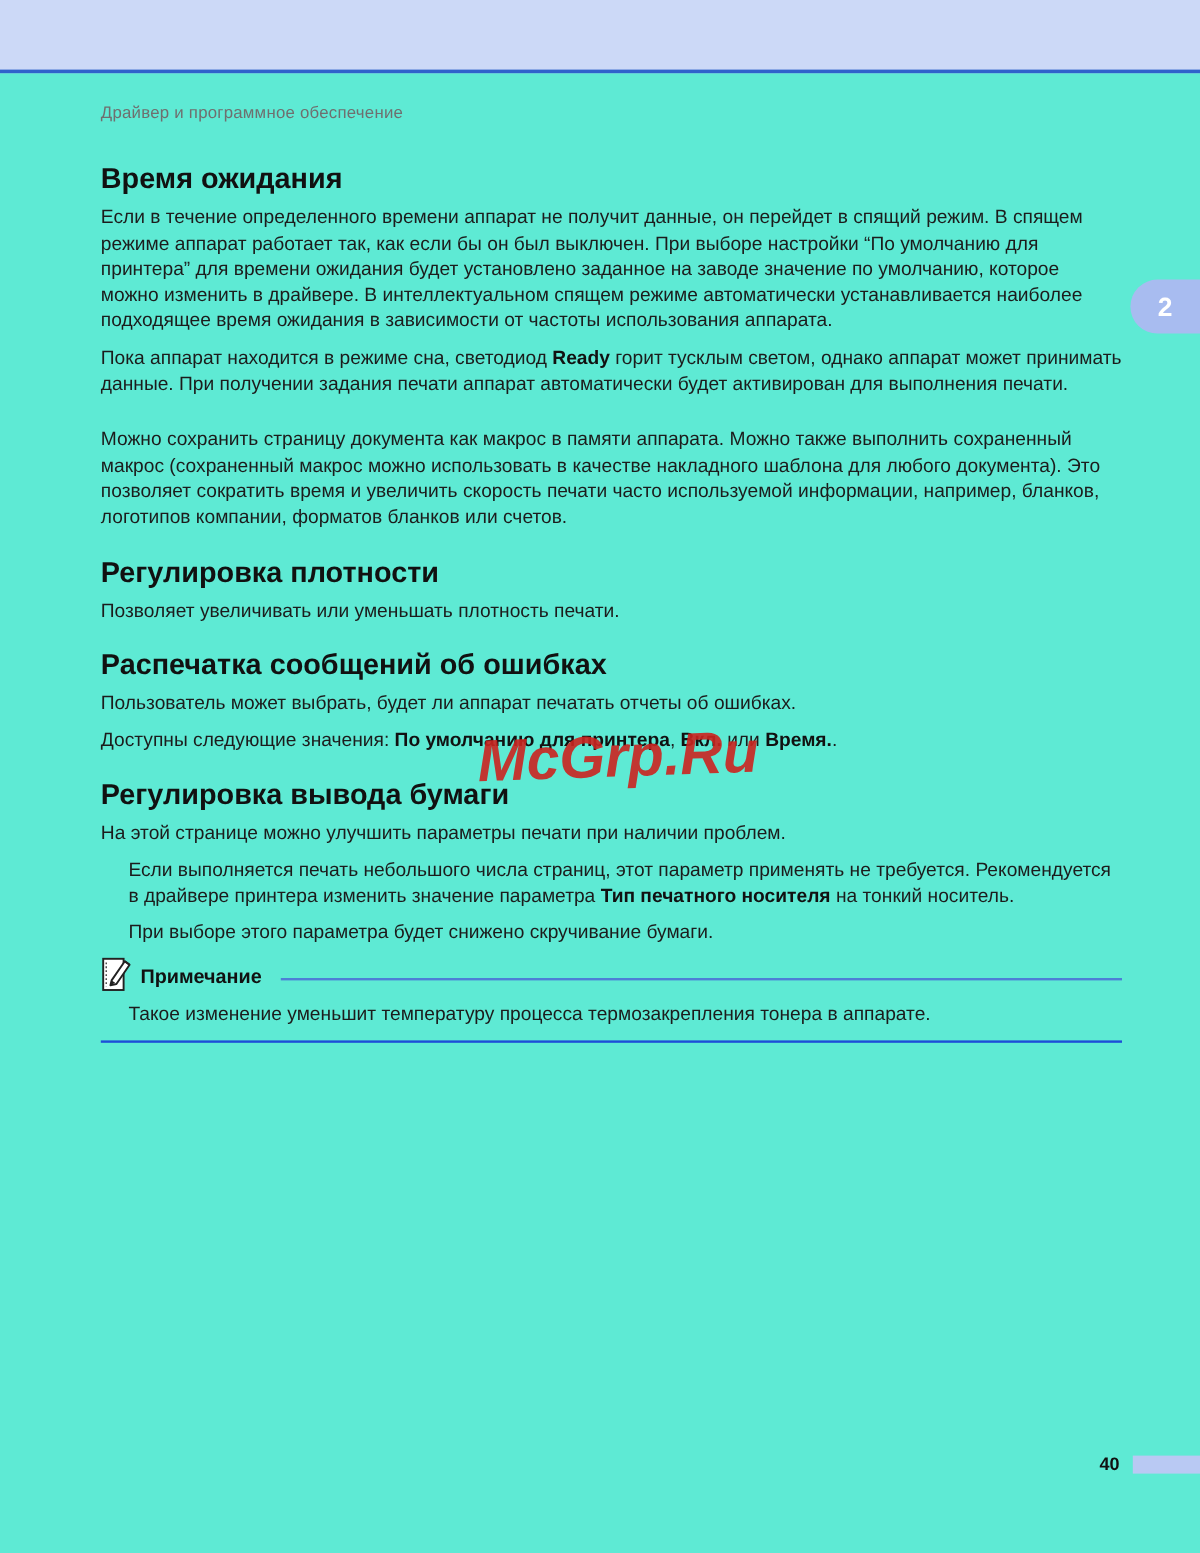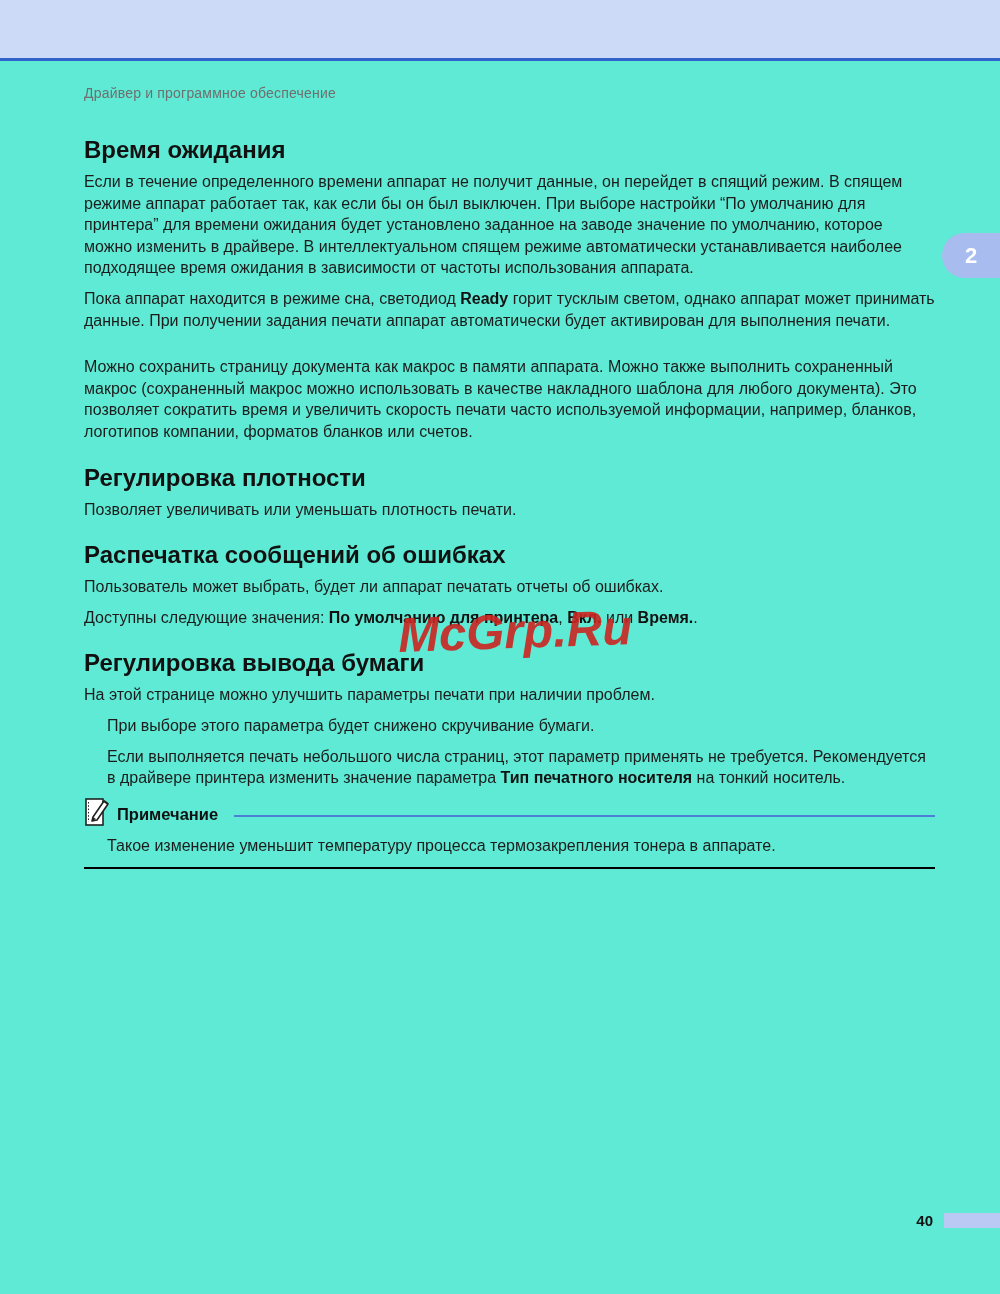--- a/index.html
+++ b/index.html
@@ -51,21 +51,21 @@
     font-weight:bold;font-size:16.5px;color:#111;
   }
   .sq{
     flex:0 0 auto;width:9px;height:9px;background:#333;
     margin-top:5px;
   }
   .indent{margin-left:23px;}
   
   .note{
     margin-top:14px;
-    border-bottom:2px solid #000000;
+    border-bottom:2px solid #1d4ed8;
     padding-bottom:11px;
   }
   .note-head{
     display:flex;align-items:center;gap:7px;
   }
   .note-icon{flex:0 0 auto;margin-top:-6px;}
   .note-label{font-weight:bold;font-size:16.5px;color:#111;white-space:nowrap;}
   .note-rule{flex:1 1 auto;height:2px;background:#4d7fd6;margin-left:9px;margin-top:2px;}
   .note-text{margin:8px 0 0 23px;}
   
@@ -122,22 +122,22 @@
 
     <section class="sec">
       <h2>Распечатка сообщений об ошибках</h2>
       <p>Пользователь может выбрать, будет ли аппарат печатать отчеты об ошибках.</p>
       <p><span>Доступны следующие значения: </span><b>По умолчанию для принтера</b><span>, </span><b>Вкл.</b><span> или </span><b>Время.</b><span>.</span></p>
     </section>
 
     <section class="sec">
       <h2>Регулировка вывода бумаги</h2>
       <p>На этой странице можно улучшить параметры печати при наличии проблем.</p>
+      <p class="indent"><span>Если выполняется печать небольшого числа страниц, этот параметр применять не требуется. Рекомендуется в драйвере принтера изменить значение параметра </span><b>Тип печатного носителя</b><span> на тонкий носитель.</span></p>
       <p class="indent">При выборе этого параметра будет снижено скручивание бумаги.</p>
-      <p class="indent"><span>Если выполняется печать небольшого числа страниц, этот параметр применять не требуется. Рекомендуется в драйвере принтера изменить значение параметра </span><b>Тип печатного носителя</b><span> на тонкий носитель.</span></p>
 
       <div class="note">
         <div class="note-head">
           <svg class="note-icon" width="26" height="30" viewBox="0 0 26 30">
             <rect x="2" y="2" width="17" height="26" fill="#ffffff" stroke="#222" stroke-width="1.6"></rect>
             <line x1="4.5" y1="5" x2="4.5" y2="25" stroke="#222" stroke-width="1" stroke-dasharray="1.5,1.8"></line>
             <path d="M9 20 L20 4 L24 7 L13 23 L8 24 Z" fill="#ffffff" stroke="#222" stroke-width="1.6" stroke-linejoin="round"></path>
             <path d="M20 4 L24 7" stroke="#222" stroke-width="1.6"></path>
             <path d="M9 20 L12 22 L8 24 Z" fill="#222"></path>
           </svg>

